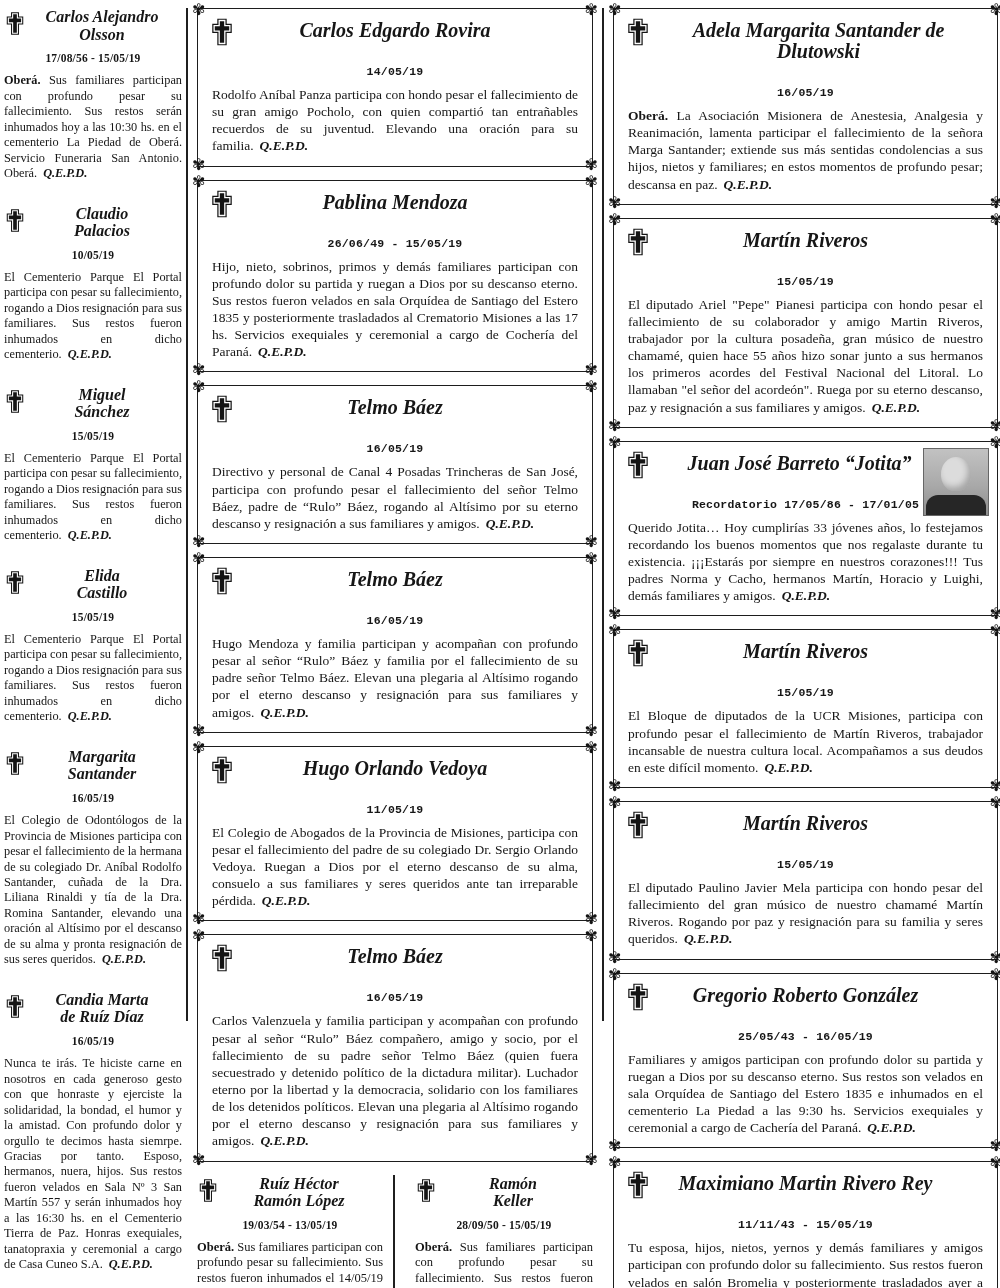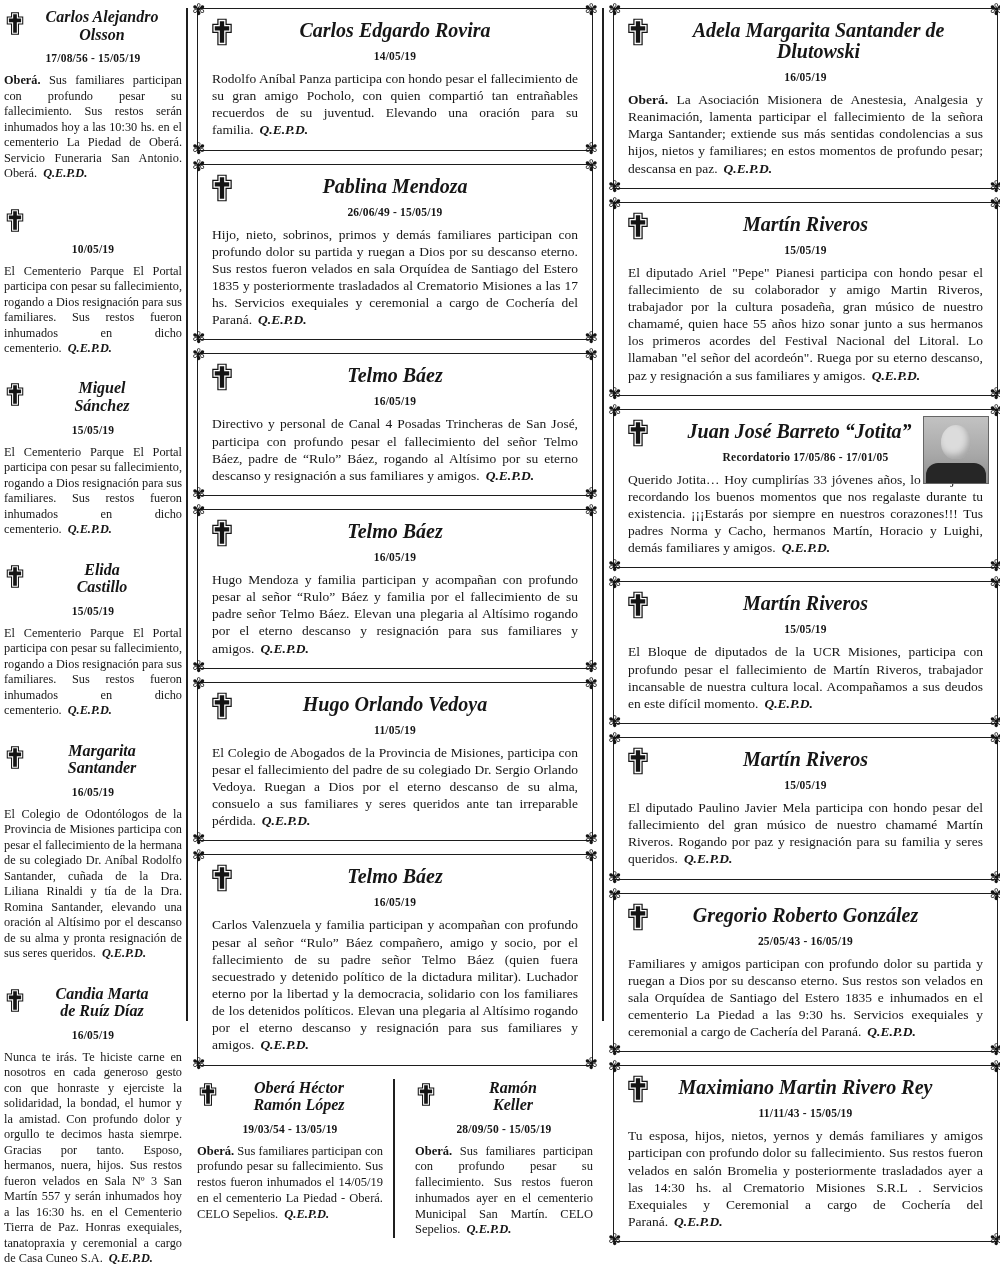--- a/index.html
+++ b/index.html
@@ -22,21 +22,21 @@
   .entry-head .cross{width:30px;flex:0 0 30px;padding-top:2px;}
   .p-name{flex:1;text-align:center;font-style:italic;font-weight:bold;font-size:16px;line-height:1.1;padding-right:12px;}
   .p-dates{text-align:center;font-weight:bold;font-size:11.5px;margin:9px 0 9px;letter-spacing:.2px;}
   .p-body{font-size:12.3px;line-height:1.26;text-align:justify;margin:0;hyphens:auto;}
 
   
   .box{position:relative;border:1.5px solid #1d1d1d;margin-bottom:13px;padding:9px 14px 11px;background:#fff;}
   .box .cross{position:absolute;top:7px;left:11px;}
   .b-name{text-align:center;font-style:italic;font-weight:bold;font-size:20px;line-height:1.05;margin:2px 42px 0;}
   .b-name.with-photo{margin-right:54px;}
-  .b-dates{text-align:center;font-weight:bold;font-size:11.5px;margin:9px 0 8px;letter-spacing:.2px;}
+  .b-dates{text-align:center;font-weight:bold;font-size:11.5px;margin:24px 0 8px;letter-spacing:.2px;font-family:Liberation Mono, monospace;}
   .b-body{font-size:13.5px;line-height:1.27;text-align:justify;margin:0;hyphens:auto;}
 
   .lead{font-weight:bold;}
   .qepd{font-weight:bold;font-style:italic;margin-left:6px;white-space:nowrap;}
 
   
   .corner{position:absolute;font-family:"DejaVu Sans",sans-serif;font-size:16px;line-height:1;color:#141414;}
   .corner.tl{top:-7px;left:-6px;}
   .corner.tr{top:-7px;right:-6px;}
   .corner.bl{bottom:-7px;left:-6px;}
@@ -84,20 +84,21 @@
 
     <div class="entry">
       <div class="entry-head">
         <span class="cross cross-sm">
             <svg viewBox="-5 -4 36 42" xmlns="http://www.w3.org/2000/svg">
               <path d="M10 2 H16 V9 H23 V15 H16 V32 H10 V15 H3 V9 H10 Z" fill="none" stroke="#141414" stroke-width="7" stroke-linejoin="miter"></path>
               <path d="M10 2 H16 V9 H23 V15 H16 V32 H10 V15 H3 V9 H10 Z" fill="none" stroke="#ffffff" stroke-width="3.6"></path>
               <path d="M10 2 H16 V9 H23 V15 H16 V32 H10 V15 H3 V9 H10 Z" fill="#141414"></path>
             </svg>
           </span>
+        <div class="p-name"><span>Claudio</span><br><span>Palacios</span></div>
       </div>
       <div class="p-dates">10/05/19</div>
       <p class="p-body"><span>El Cementerio Parque El Portal participa con pesar su fallecimiento, rogando a Dios resignación para sus familiares. Sus restos fueron inhumados en dicho cementerio.</span><span class="qepd">Q.E.P.D.</span></p>
     </div>
 
     <div class="entry">
       <div class="entry-head">
         <span class="cross cross-sm">
             <svg viewBox="-5 -4 36 42" xmlns="http://www.w3.org/2000/svg">
               <path d="M10 2 H16 V9 H23 V15 H16 V32 H10 V15 H3 V9 H10 Z" fill="none" stroke="#141414" stroke-width="7" stroke-linejoin="miter"></path>
@@ -265,21 +266,21 @@
     <div class="pair">
       <div class="pair-cell first entry">
         <div class="entry-head">
           <span class="cross cross-sm">
               <svg viewBox="-5 -4 36 42" xmlns="http://www.w3.org/2000/svg">
                 <path d="M10 2 H16 V9 H23 V15 H16 V32 H10 V15 H3 V9 H10 Z" fill="none" stroke="#141414" stroke-width="7" stroke-linejoin="miter"></path>
                 <path d="M10 2 H16 V9 H23 V15 H16 V32 H10 V15 H3 V9 H10 Z" fill="none" stroke="#ffffff" stroke-width="3.6"></path>
                 <path d="M10 2 H16 V9 H23 V15 H16 V32 H10 V15 H3 V9 H10 Z" fill="#141414"></path>
               </svg>
             </span>
-          <div class="p-name"><span>Oberá Héctor</span><br><span>Ramón López</span></div>
+          <div class="p-name"><span>Ruíz Héctor</span><br><span>Ramón López</span></div>
         </div>
         <div class="p-dates">19/03/54 - 13/05/19</div>
         <p class="p-body"><span class="lead">Oberá.</span> <span>Sus familiares participan con profundo pesar su fallecimiento. Sus restos fueron inhumados el 14/05/19 en el cementerio La Piedad - Oberá. CELO Sepelios.</span><span class="qepd">Q.E.P.D.</span></p>
       </div>
       <div class="pair-cell second entry">
         <div class="entry-head">
           <span class="cross cross-sm">
               <svg viewBox="-5 -4 36 42" xmlns="http://www.w3.org/2000/svg">
                 <path d="M10 2 H16 V9 H23 V15 H16 V32 H10 V15 H3 V9 H10 Z" fill="none" stroke="#141414" stroke-width="7" stroke-linejoin="miter"></path>
                 <path d="M10 2 H16 V9 H23 V15 H16 V32 H10 V15 H3 V9 H10 Z" fill="none" stroke="#ffffff" stroke-width="3.6"></path>

